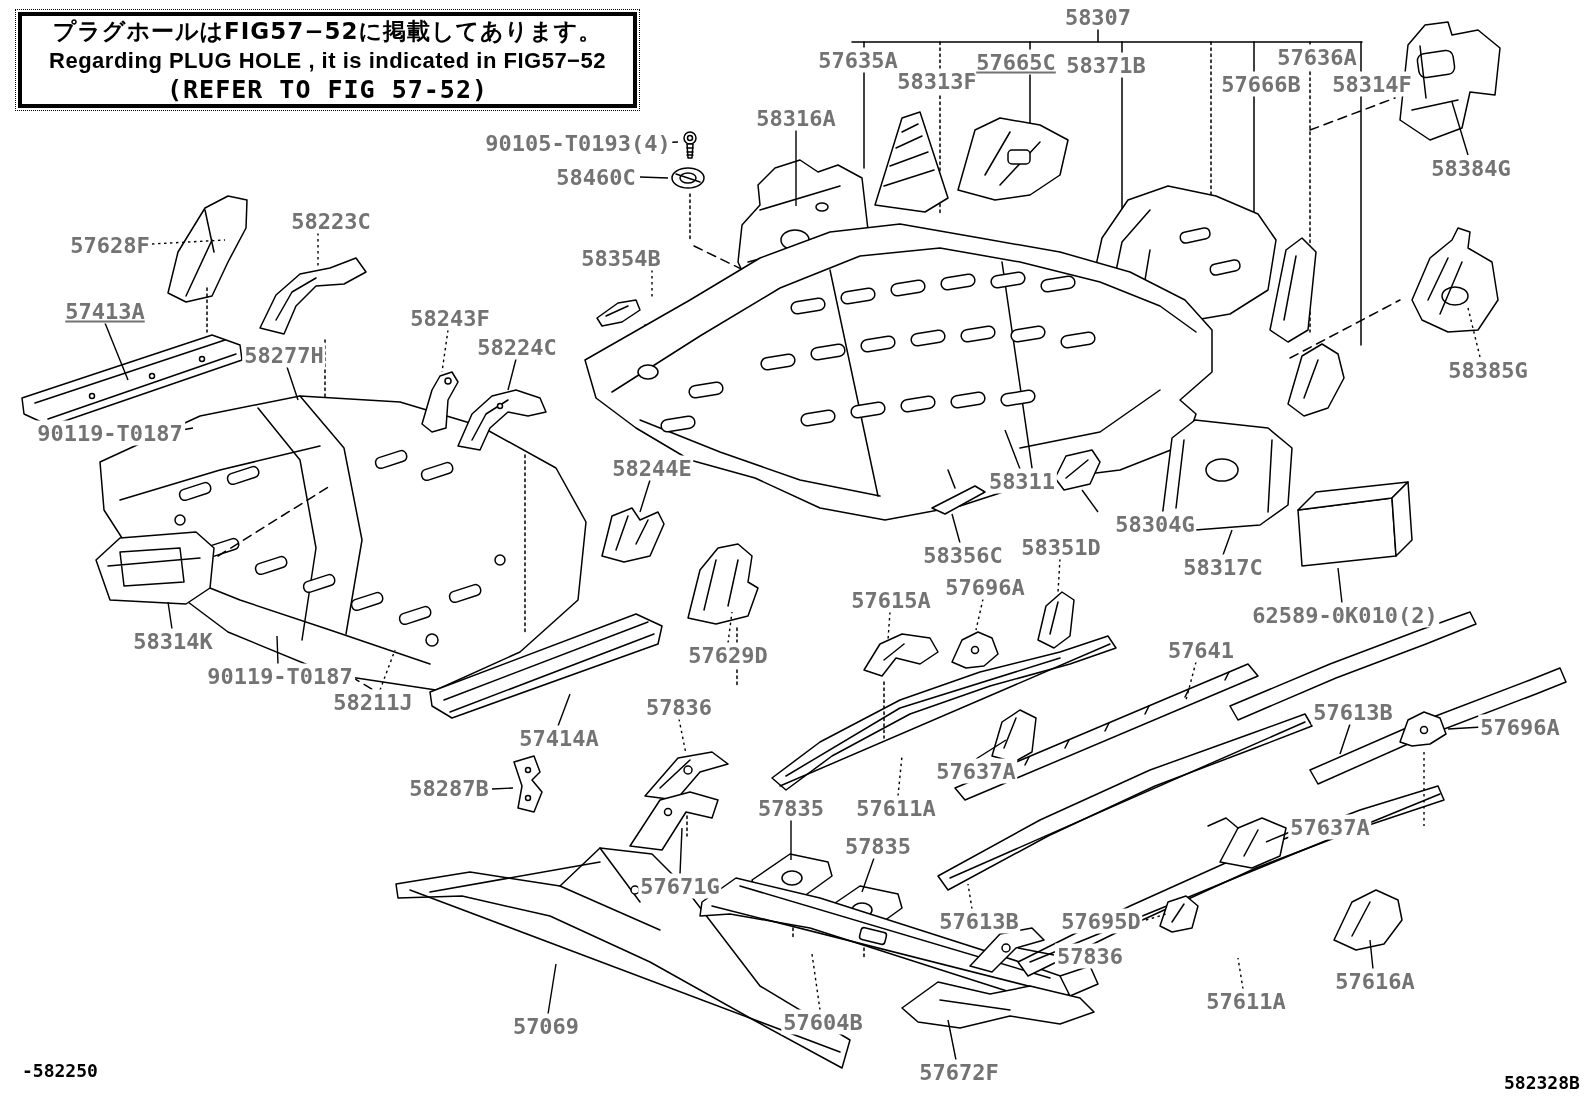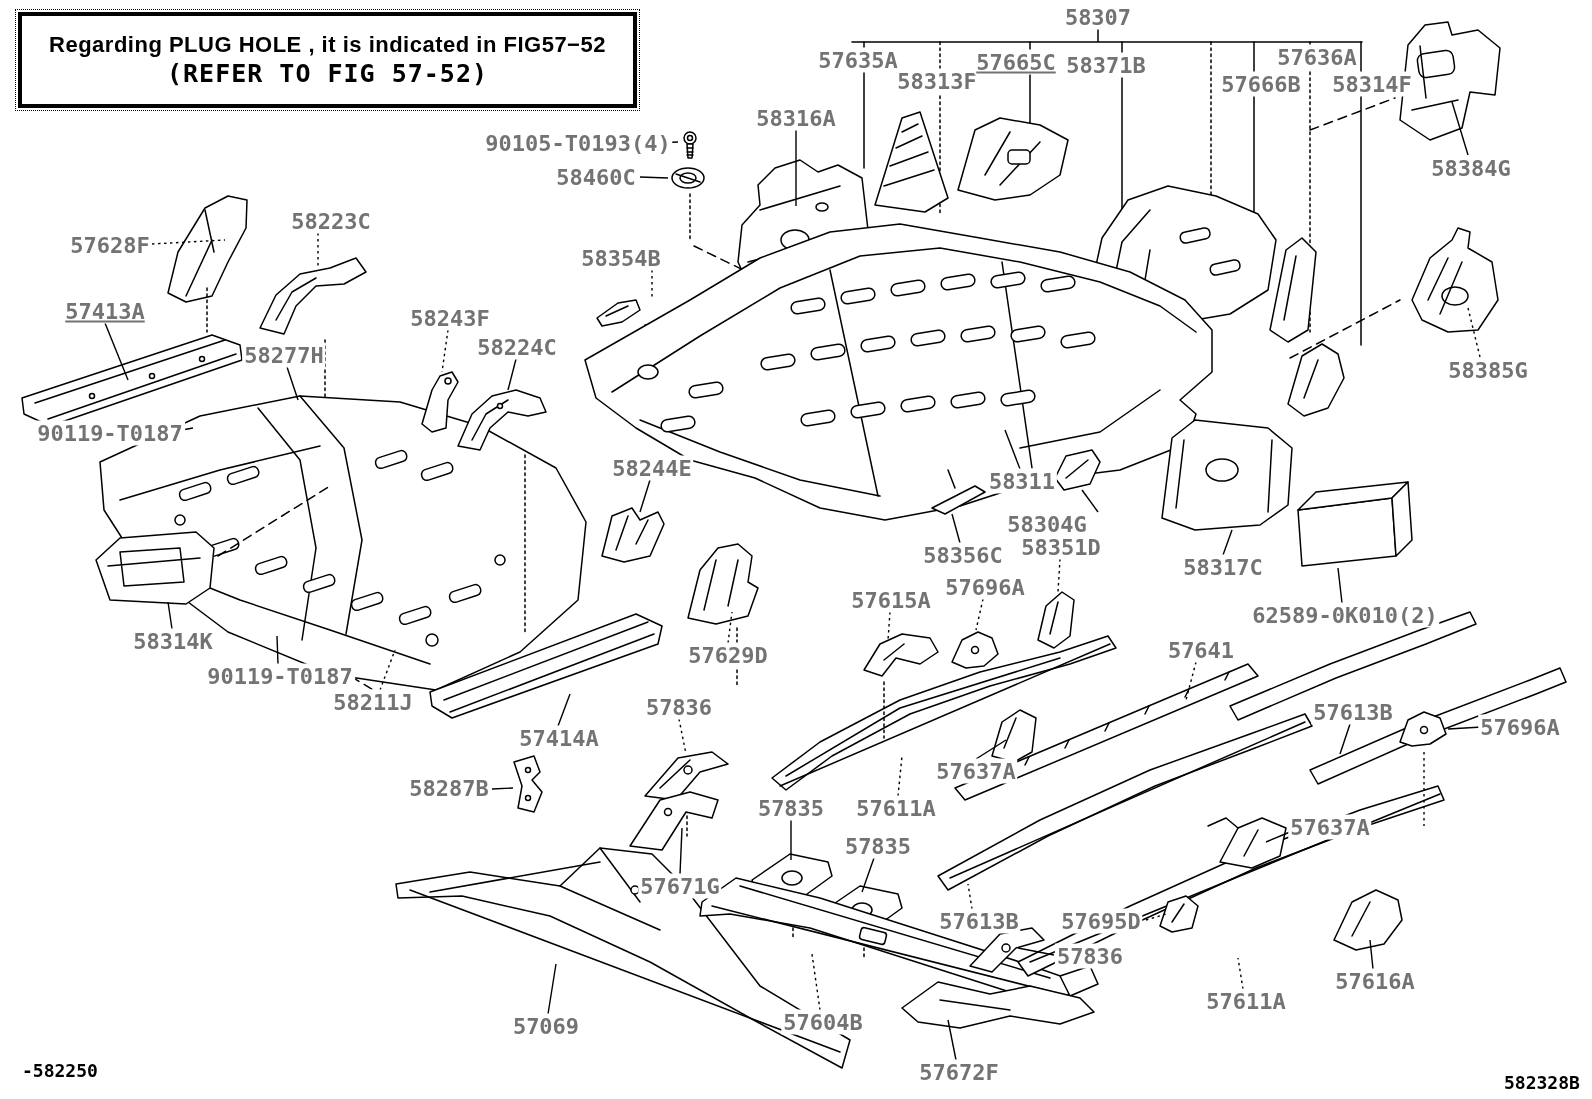--- a/index.html
+++ b/index.html
@@ -383,20 +383,21 @@
       <line x1="1424" y1="752" x2="1424" y2="826" class="leader-t"></line>
       <line x1="1290" y1="832" x2="1266" y2="842" class="leader-s"></line>
       <line x1="972" y1="909" x2="968" y2="884" class="leader-t"></line>
       <line x1="1146" y1="920" x2="1166" y2="914" class="leader-t"></line>
       <line x1="1054" y1="955" x2="1018" y2="948" class="leader-s"></line>
       <line x1="1243" y1="989" x2="1238" y2="958" class="leader-t"></line>
       <line x1="1373" y1="969" x2="1370" y2="940" class="leader-s"></line>
     </svg>
 
   <div id="note-box">
+    <div class="jp">プラグホールはFIG57−52に掲載してあります。</div>
     <div class="en">Regarding  PLUG  HOLE , it is indicated in FIG57−52</div>
     <div class="ref">(REFER TO FIG 57-52)</div>
   </div>
 
   <div id="labels-layer">
       <div class="part-label" style="left: 1098px; top: 17px;">58307</div>
       <div class="part-label" style="left: 858px; top: 60px;">57635A</div>
       <div class="part-label" style="left: 937px; top: 81px;">58313F</div>
       <div class="part-label" style="left: 1016px; top: 62px; text-decoration: underline;">57665C</div>
       <div class="part-label" style="left: 1106px; top: 65px;">58371B</div>
@@ -429,21 +430,21 @@
       <div class="part-label" style="left: 728px; top: 655px;">57629D</div>
       <div class="part-label" style="left: 679px; top: 707px;">57836</div>
       <div class="part-label" style="left: 791px; top: 808px;">57835</div>
       <div class="part-label" style="left: 896px; top: 808px;">57611A</div>
       <div class="part-label" style="left: 878px; top: 846px;">57835</div>
       <div class="part-label" style="left: 976px; top: 771px;">57637A</div>
       <div class="part-label" style="left: 891px; top: 600px;">57615A</div>
       <div class="part-label" style="left: 985px; top: 587px;">57696A</div>
       <div class="part-label" style="left: 1061px; top: 547px;">58351D</div>
       <div class="part-label" style="left: 963px; top: 555px; text-align: right;">58356C</div>
-      <div class="part-label" style="left: 1047px; top: 524px;">58304G</div>
+      <div class="part-label" style="left: 1155px; top: 524px;">58304G</div>
       <div class="part-label" style="left: 1022px; top: 481px;">58311</div>
       <div class="part-label" style="left: 1223px; top: 567px;">58317C</div>
       <div class="part-label" style="left: 1345px; top: 615px;">62589-0K010(2)</div>
       <div class="part-label" style="left: 1201px; top: 650px;">57641</div>
       <div class="part-label" style="left: 1353px; top: 712px;">57613B</div>
       <div class="part-label" style="left: 1520px; top: 727px;">57696A</div>
       <div class="part-label" style="left: 1330px; top: 827px;">57637A</div>
       <div class="part-label" style="left: 979px; top: 921px;">57613B</div>
       <div class="part-label" style="left: 1101px; top: 921px;">57695D</div>
       <div class="part-label" style="left: 1090px; top: 956px;">57836</div>

